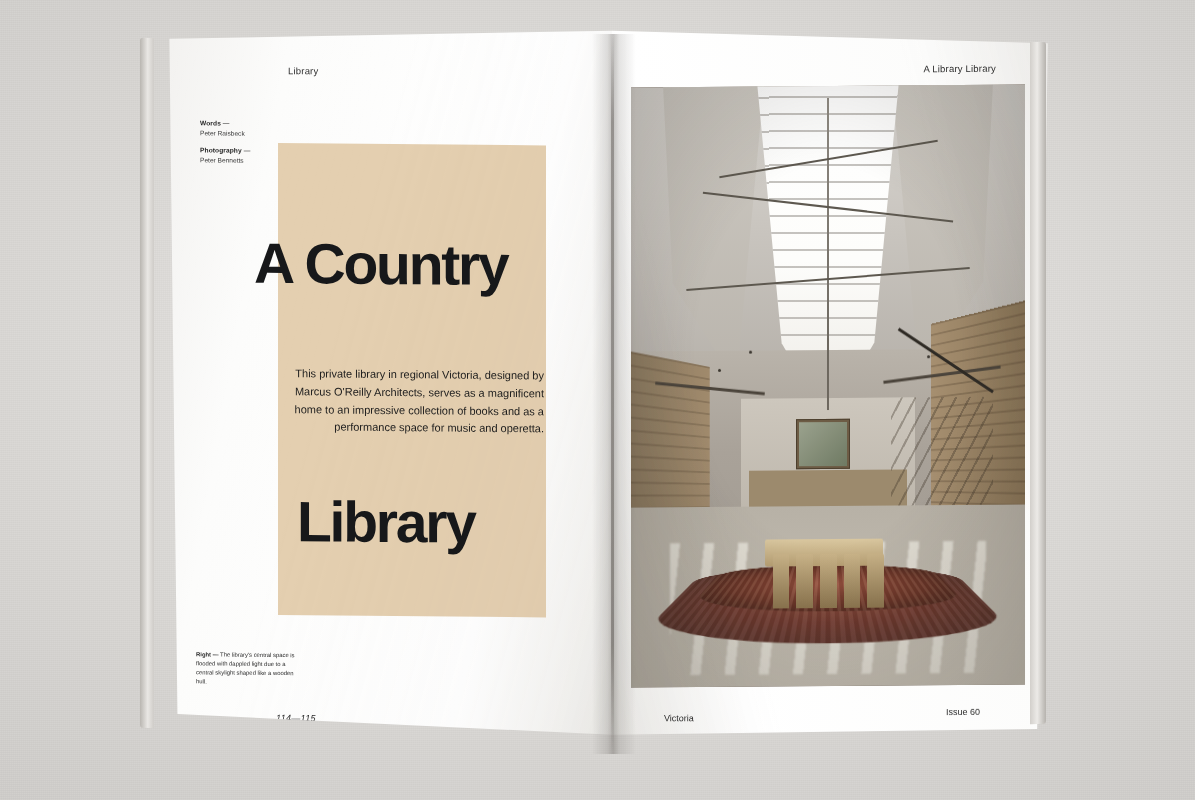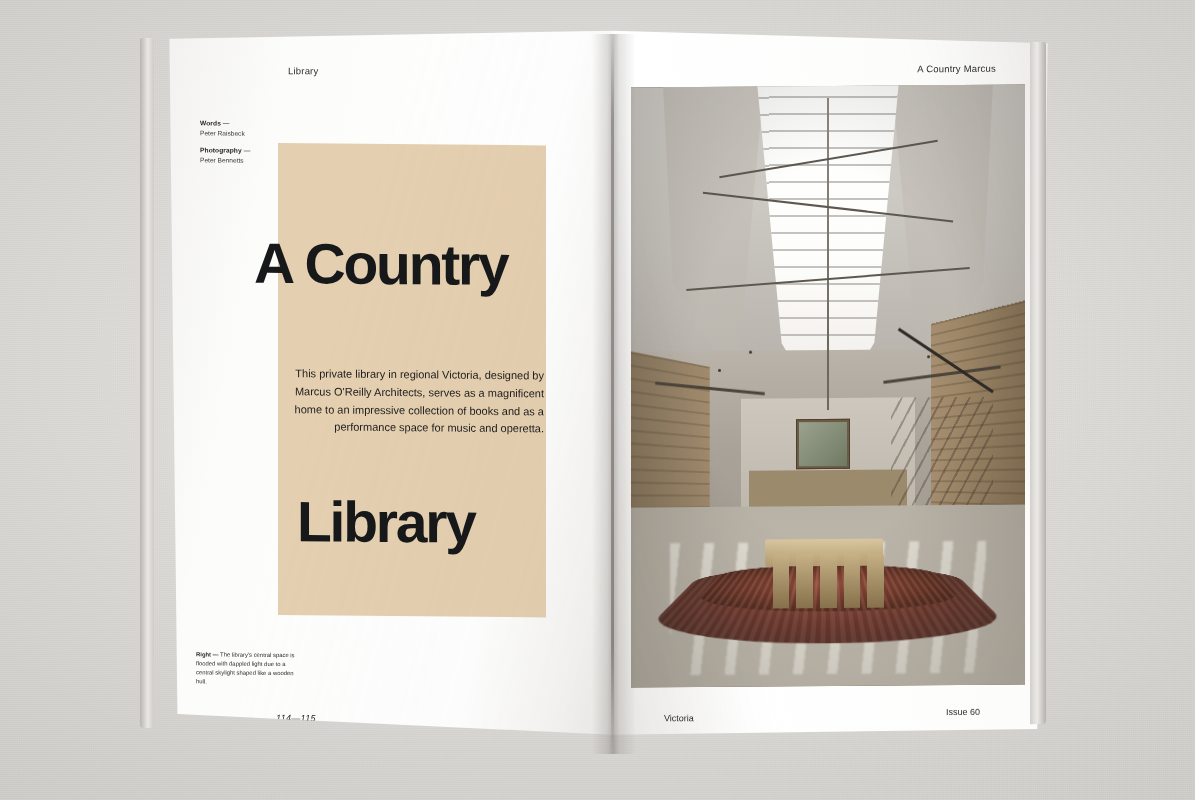--- a/index.html
+++ b/index.html
@@ -526,21 +526,21 @@
       </div>
 
       <div class="folio-left">114—115</div>
     </div>
     <div class="page-light-l"></div>
   </div>
 
   <div class="page page-right">
     <div class="rp-inner">
 
-      <div class="running-head-right">A Country Marcus</div>
+      <div class="running-head-right">A Library Library</div>
 
       <div class="photo">
         <div class="photo-inner">
           <div class="ceiling"></div>
           <div class="hull-left"></div>
           <div class="hull-right"></div>
           <div class="skylight"></div>
           <div class="mast"></div>
 
           <div class="truss" style="left:18%; top:20%; width:64%; transform:rotate(7deg);"></div>

